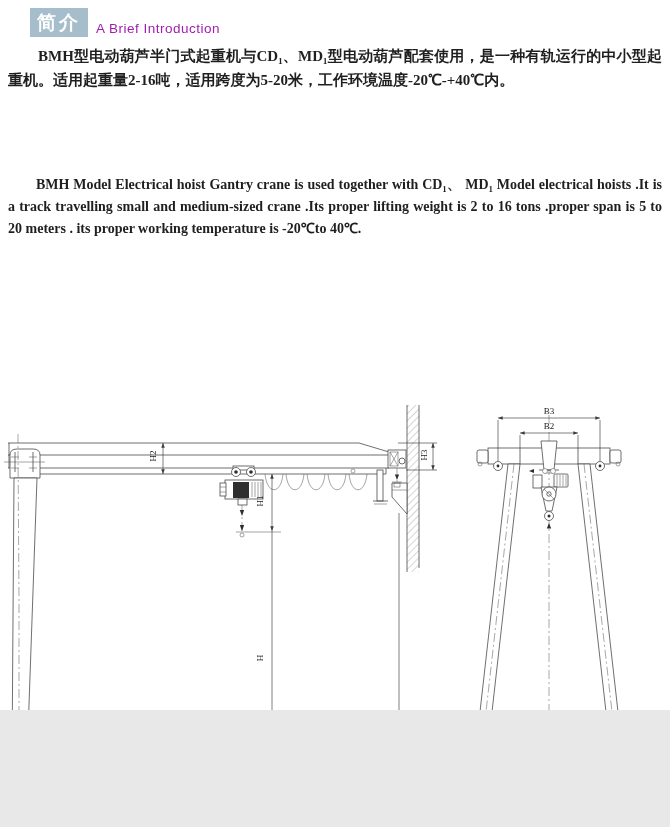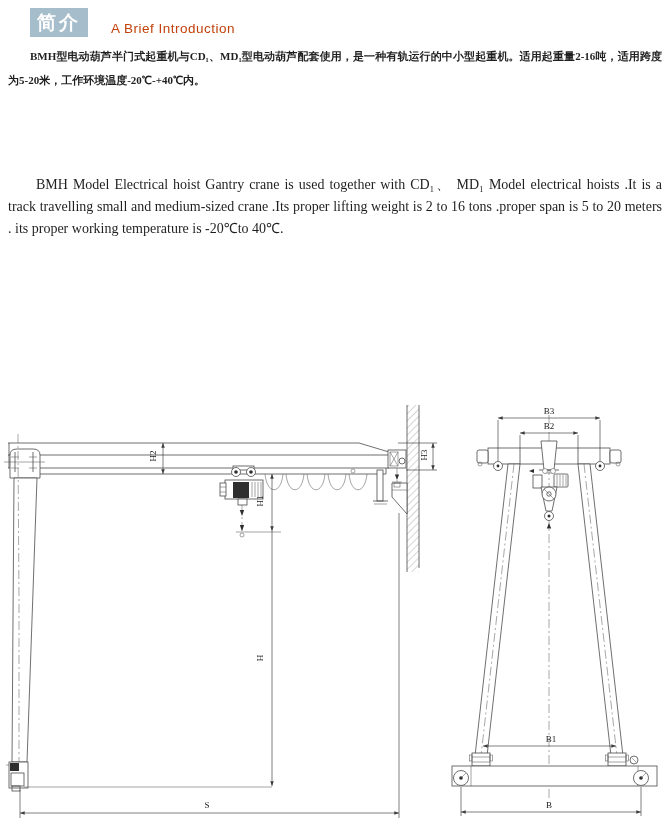--- a/index.html
+++ b/index.html
@@ -1,35 +1,35 @@
 <!DOCTYPE html>
 <html><head>
 <meta charset="utf-8">
 <style>
   html,body{margin:0;padding:0;background:#e8e8e8;}
   .page{
-    position:relative;width:670px;height:827px;background:#ffffff;
+    position:relative;width:670px;height:710px;background:#ffffff;
     margin:0 auto;overflow:hidden;
     font-family:"Liberation Serif",serif;color:#1f1f1f;
   }
   .hdr{position:absolute;left:30px;top:7px;height:30px;display:flex;align-items:flex-end;}
   .hdr-badge{
     width:58px;height:29px;background:#a6becb;color:#ffffff;
     font-family:"Liberation Sans",sans-serif;font-weight:bold;font-size:19px;
     display:flex;align-items:center;justify-content:center;letter-spacing:3px;
   }
   .hdr-title{
-    font-family:"Liberation Sans",sans-serif;font-size:13.5px;color:#c2410c;
-    margin-left:23px;padding-bottom:1px;letter-spacing:0.5px;
+    font-family:"Liberation Sans",sans-serif;font-size:13.5px;color:#a21caf;
+    margin-left:8px;padding-bottom:1px;letter-spacing:0.5px;
   }
   .textblock{position:absolute;left:8px;width:654px;text-align:justify;}
-  .cn{top:44px;font-weight:bold;font-size:11px;line-height:24px;}
+  .cn{top:44px;font-weight:bold;font-size:15px;line-height:24px;}
   .cn p{margin:0 0 5px 0;text-indent:2em;}
   .en{top:174px;font-size:14px;line-height:22px;}
-  .en p{margin:0 0 2px 0;text-indent:2em;}
+  .en p{margin:0 0 2px 0;text-indent:2em;font-weight:bold;}
   .drawings{position:absolute;left:0;top:390px;}
   svg text{font-family:"Liberation Serif",serif;font-size:9px;fill:#222;}
   .ln{stroke:#4a4a4a;stroke-width:0.8;fill:none;}
   .thin{stroke:#5a5a5a;stroke-width:0.55;fill:none;}
   .cl{stroke:#606060;stroke-width:0.55;fill:none;stroke-dasharray:9 3 2 3;}
   .dim{stroke:#3c3c3c;stroke-width:0.65;fill:none;}
   .wf{fill:#ffffff;}
   .dk{fill:#2e2e2e;stroke:none;}
 </style>
 </head>

